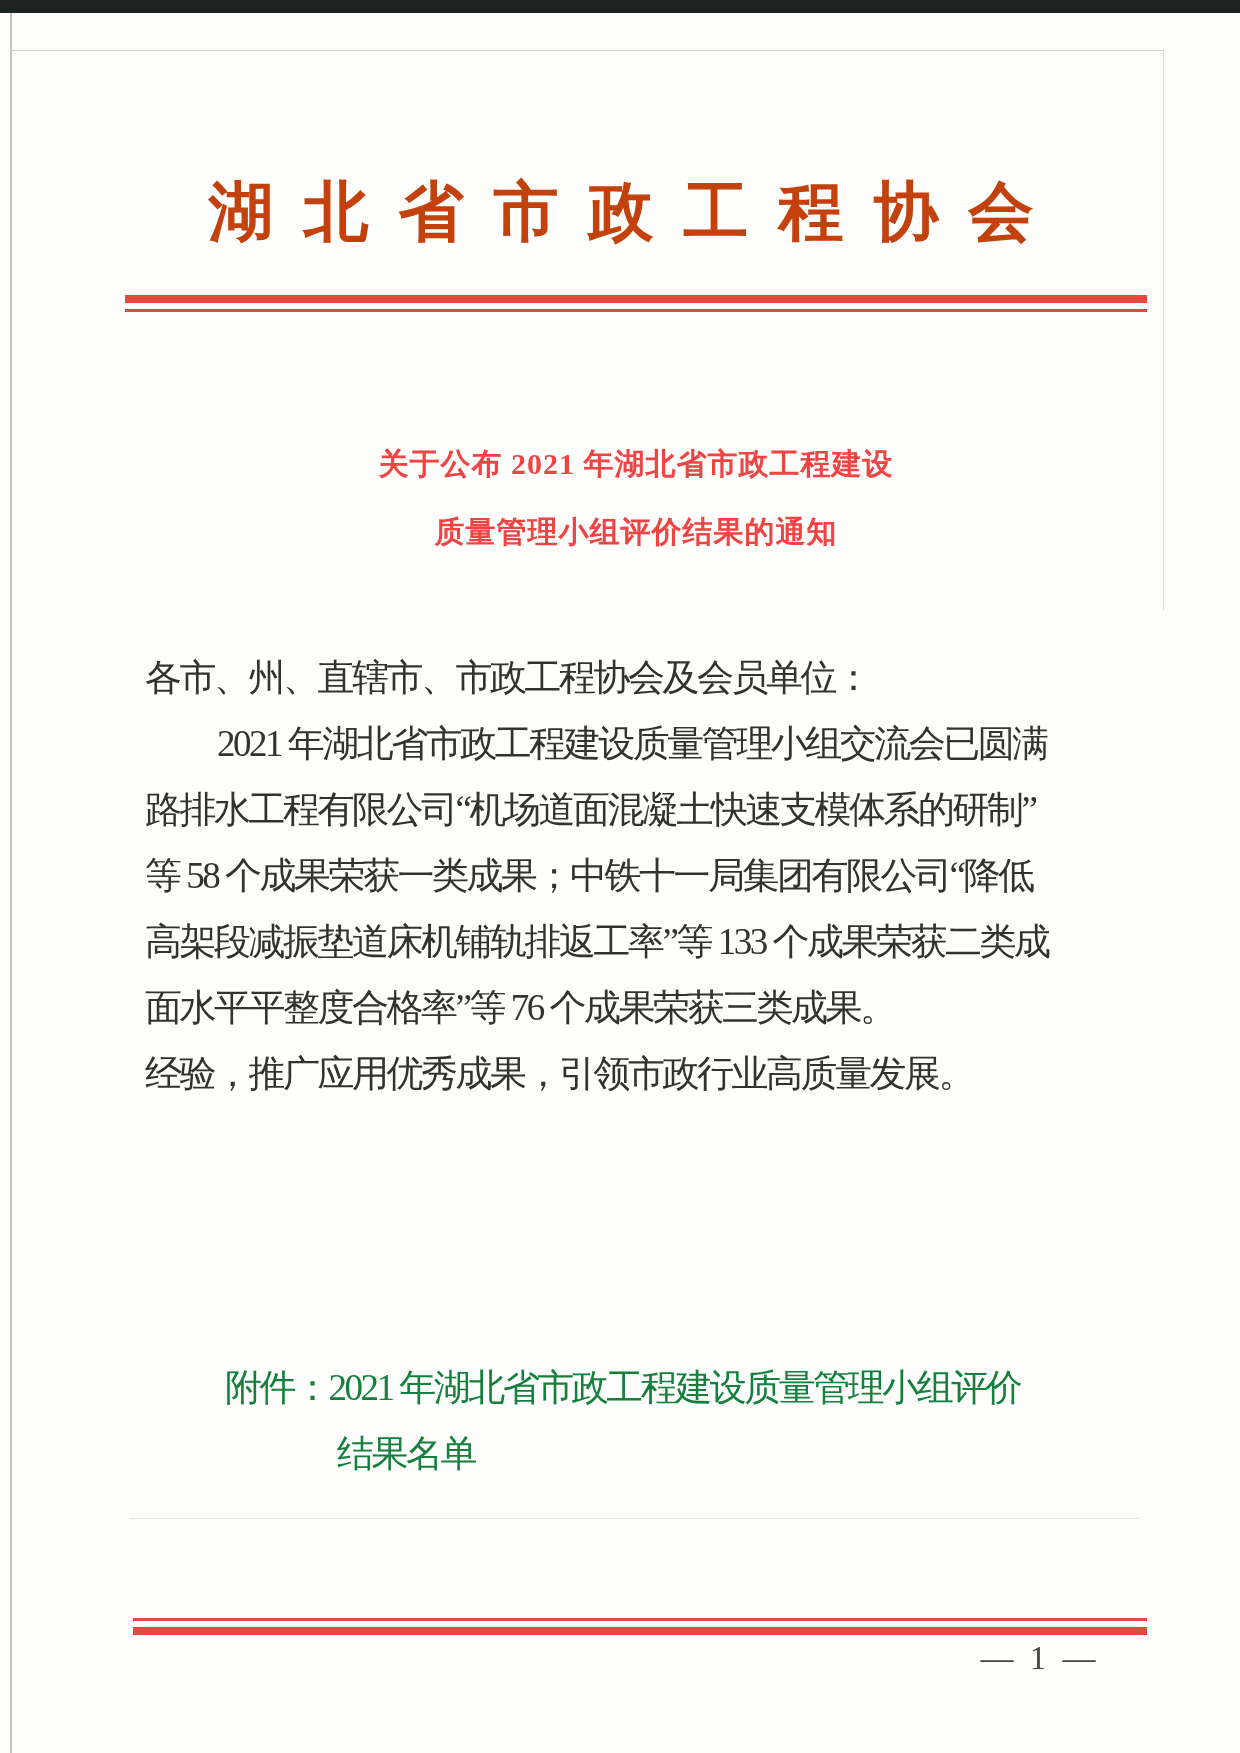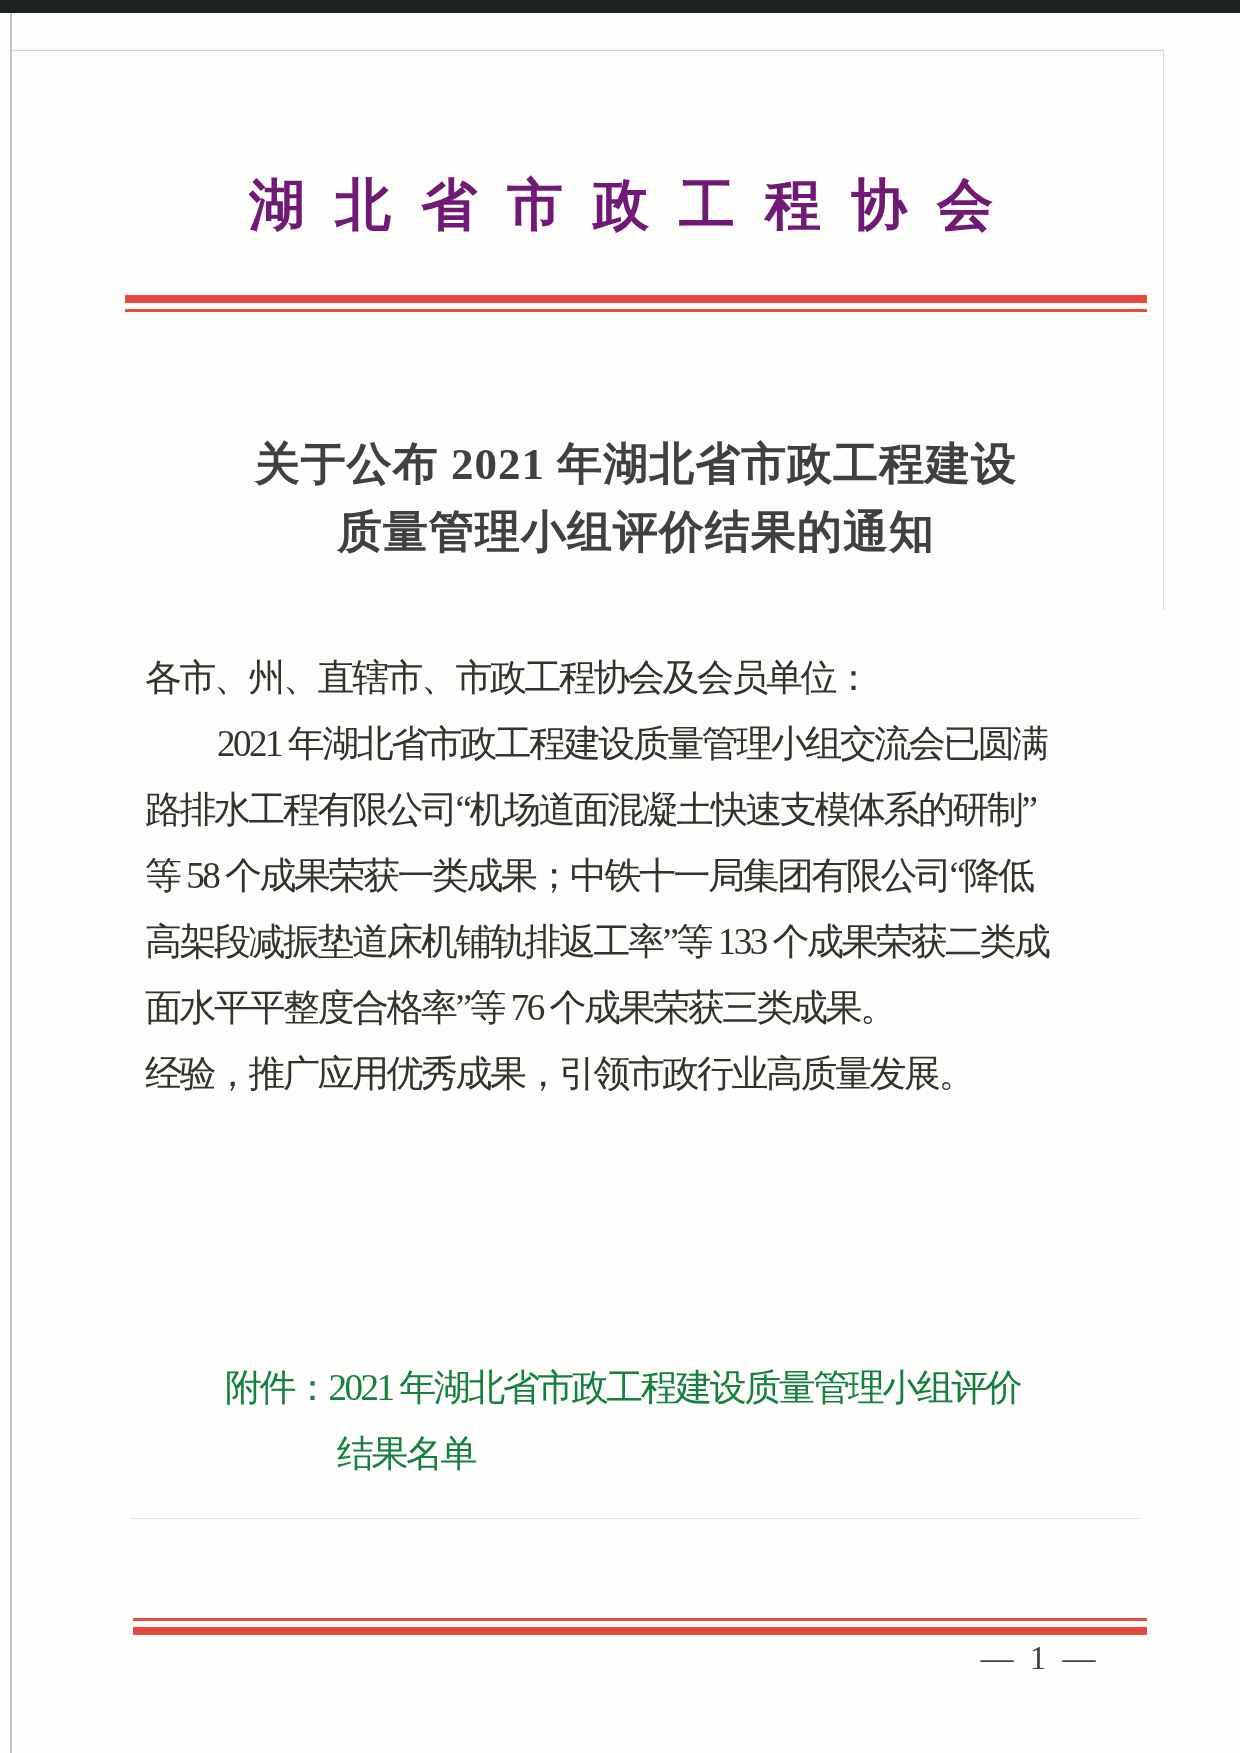--- a/index.html
+++ b/index.html
@@ -47,45 +47,45 @@
     left: 130px; top: 1518px;
     width: 1010px; height: 1px;
     background: #e4e3e0;
   }
   
   .org-header {
     position: absolute;
     left: 125px; top: 168px;
     width: 1022px;
     text-align: center;
-    font-size: 56px;
+    font-size: 65px;
     font-weight: bold;
     letter-spacing: 30px;
-    color: #701a75;
+    color: #c2410c;
     white-space: nowrap;
   }
   .rule {
     position: absolute;
     left: 125px;
     width: 1022px;
     background: #e5493f;
   }
   .rule-top-thick   { top: 295px; height: 8px; }
   .rule-top-thin    { top: 309px; height: 3px; }
   .rule-bottom-thin  { top: 1618px; height: 3px; left: 133px; width: 1014px; }
   .rule-bottom-thick { top: 1627px; height: 8px; left: 133px; width: 1014px; }
   
   .doc-title {
     position: absolute;
     left: 125px; top: 430px;
     width: 1022px;
     text-align: center;
-    color: #404040;
+    color: #ef4444;
     font-weight: bold;
-    font-size: 45px;
+    font-size: 30px;
     line-height: 68px;
     letter-spacing: 1px;
   }
   
   .body-block {
     position: absolute;
     left: 145px; top: 645px;
     width: 945px;
     color: #34322f;
     font-size: 37px;

